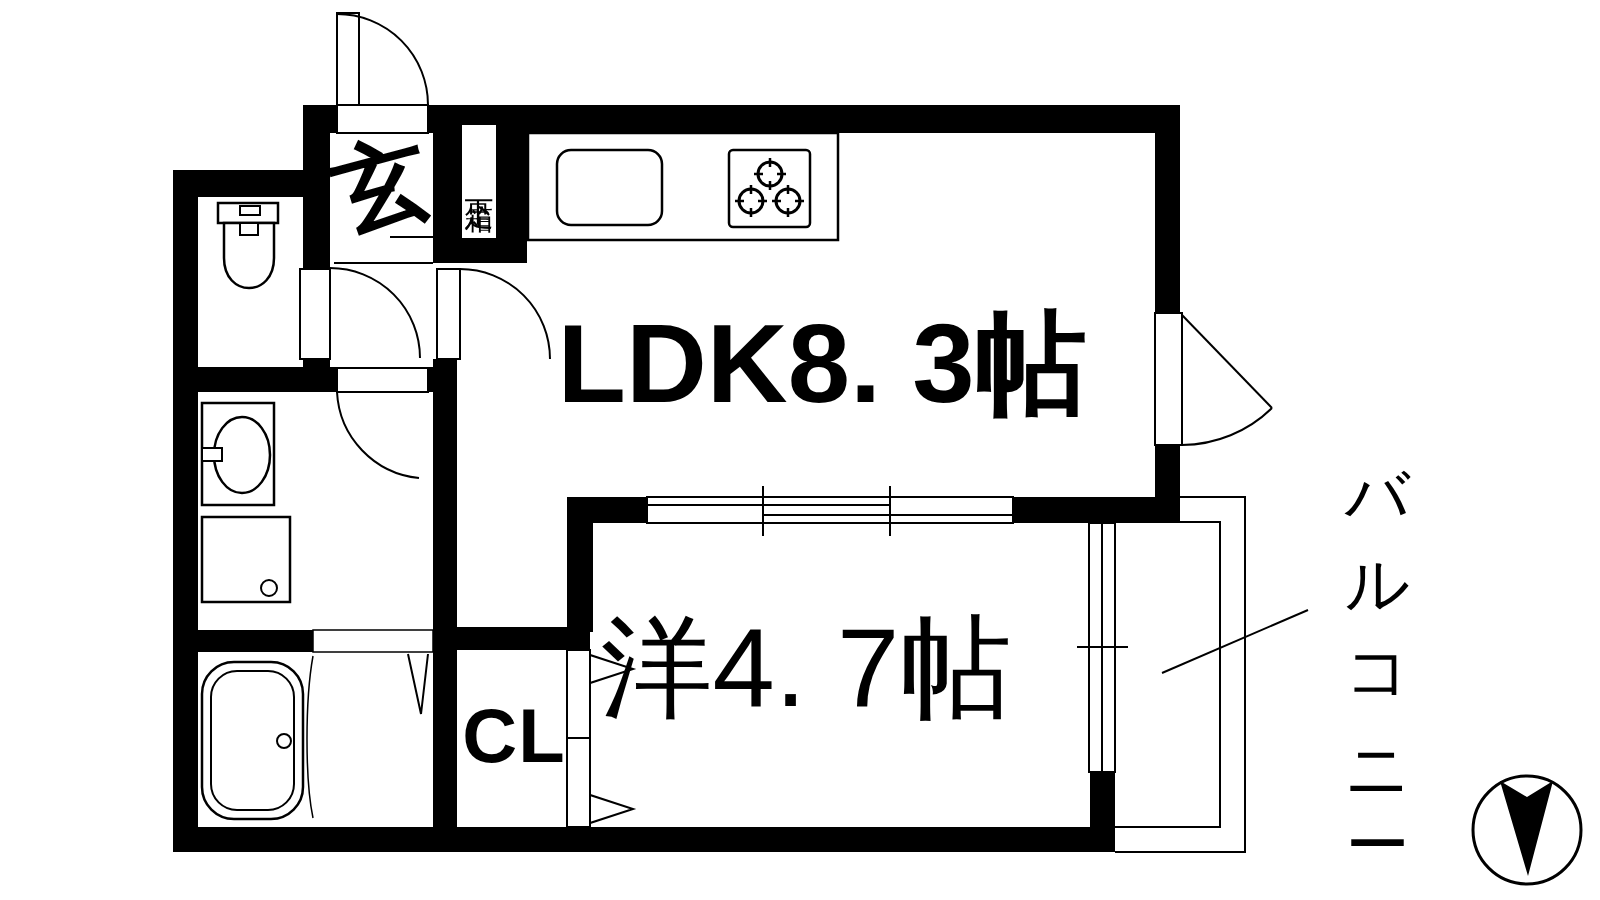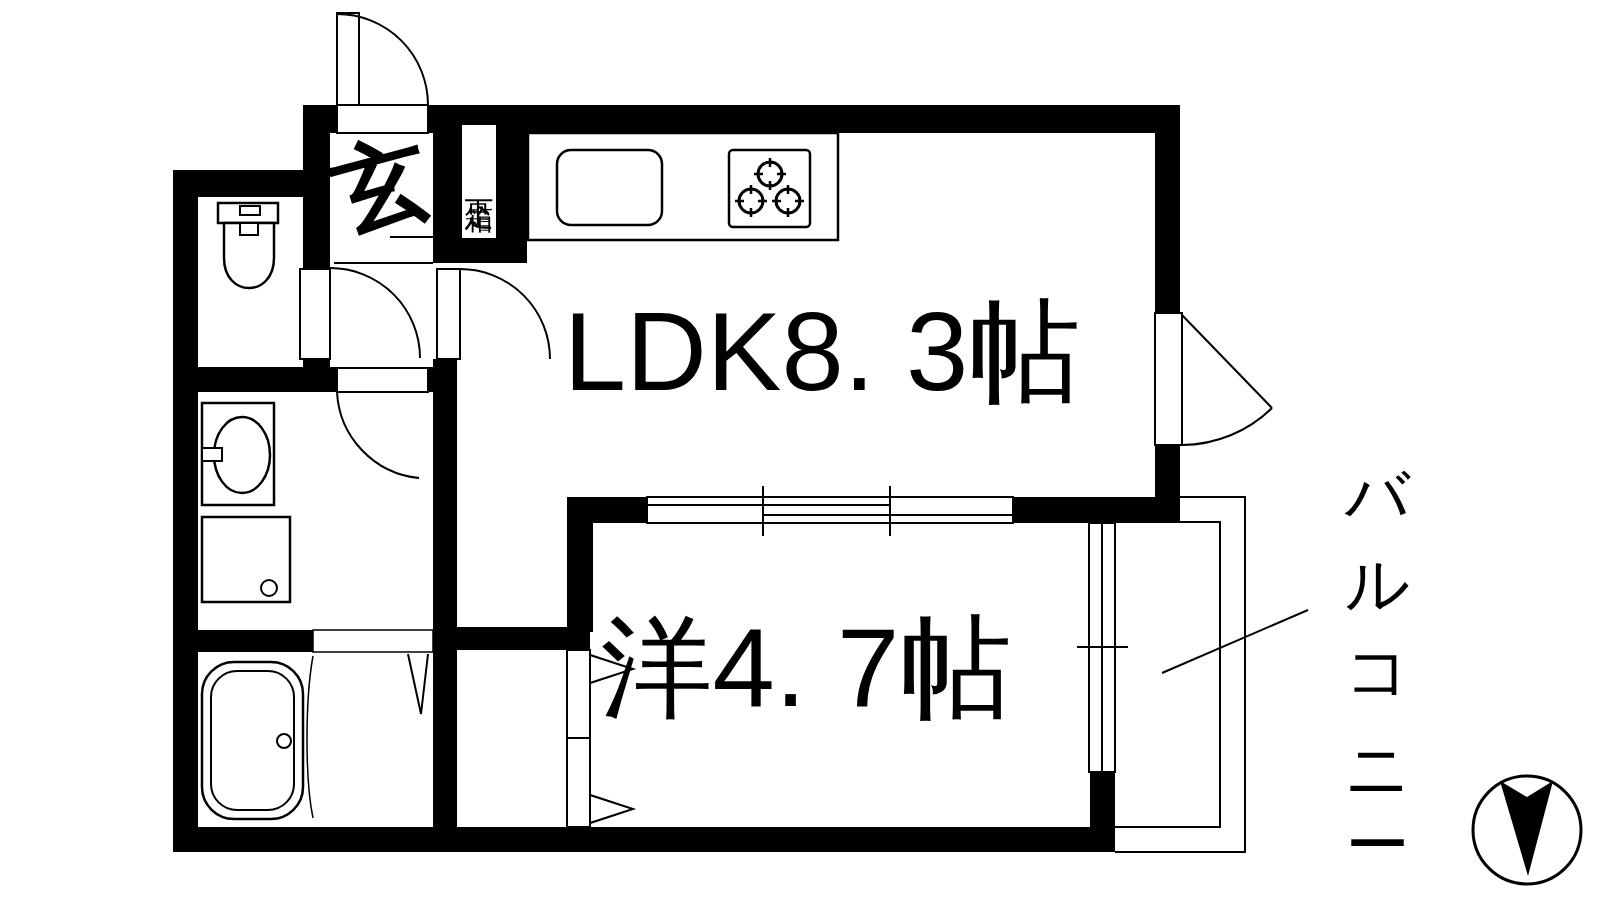--- a/index.html
+++ b/index.html
@@ -1,20 +1,20 @@
 <!DOCTYPE html>
 <html><head>
 <meta charset="utf-8">
 <style>
   html,body{margin:0;padding:0;background:#fff;}
   #canvas{position:relative;width:1600px;height:900px;background:#ffffff;overflow:hidden;
           font-family:"Liberation Sans","DejaVu Sans",sans-serif;color:#000;}
   #plan-svg{position:absolute;left:0;top:0;width:1600px;height:900px;}
   .lbl{position:absolute;transform:translate(-50%,-50%);white-space:pre;color:#000;}
-  .lbl-ldk{left:822px;top:352px;font-size:112px;letter-spacing:0;}
+  .lbl-ldk{left:822px;top:364px;font-size:112px;letter-spacing:0;font-weight:bold;}
   .lbl-western{left:806px;top:668px;font-size:112px;}
   .lbl-cl{left:514px;top:735px;font-size:76px;font-weight:bold;letter-spacing:1px;}
   .lbl-entrance{left:382px;top:187px;font-size:95px;font-weight:bold;
                 transform:translate(-50%,-50%) rotate(-15deg);}
   .shoebox{position:absolute;left:459px;top:122px;width:40px;height:119px;border:3px solid #000;
            background:#fff;box-sizing:border-box;display:flex;align-items:center;justify-content:center;}
   .shoebox span{writing-mode:vertical-rl;font-size:29px;letter-spacing:3px;line-height:1;}
   .lbl-balcony{position:absolute;left:1346px;top:424px;writing-mode:vertical-rl;
                font-size:64px;letter-spacing:24px;line-height:1;}
 </style>
@@ -157,16 +157,17 @@
   <div class="lbl lbl-entrance">玄</div>
 
   <div class="shoebox">
     <span>下足箱</span>
   </div>
 
   <div class="lbl lbl-ldk">LDK8. 3帖</div>
 
   <div class="lbl lbl-western">洋4. 7帖</div>
 
+  <div class="lbl lbl-cl">CL</div>
 
   <div class="lbl-balcony">バルコニー</div>
 
 </div>
 
 </body></html>

